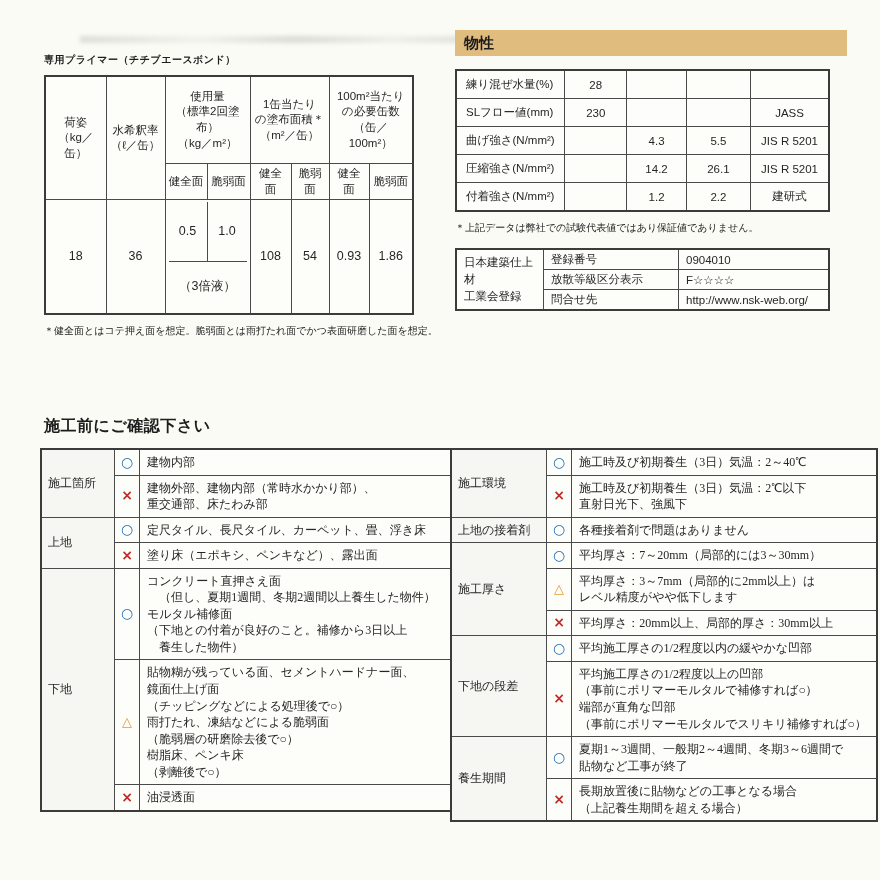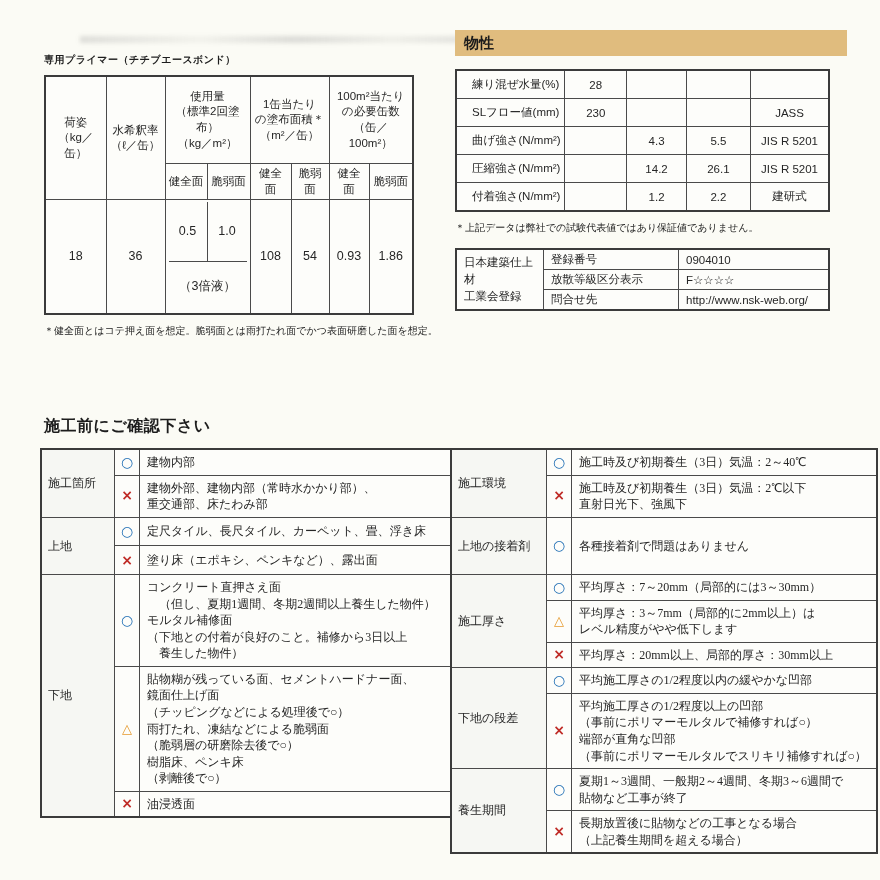--- a/index.html
+++ b/index.html
@@ -34,33 +34,33 @@
   .usage .u2{border-bottom:1px solid #4a4a4a;display:flex;align-items:center;justify-content:center;}
   .usage .u3{grid-column:1/3;display:flex;align-items:center;justify-content:center;min-height:32px;}
   .footnote{font-size:10px;margin-top:9px;color:#222;}
 
   
   .sec-props{position:absolute;left:455px;top:10px;width:392px;margin-top:20px;}
   .props-bar{background:#e0bc7e;height:26px;line-height:26px;padding-left:9px;
     font-weight:bold;font-size:15px;color:#1c1c1c;}
   table.props{margin-top:13px;border:2px solid #3b3b3b;background:#fdfdfa;width:375px;}
   table.props td{font-size:11.5px;height:25px;text-align:center;vertical-align:middle;padding:1px 2px;}
-  table.props td.rowlabel{text-align:left;padding-left:15px;}
+  table.props td.rowlabel{text-align:left;padding-left:9px;}
   table.reg{margin-top:13px;border:2px solid #3b3b3b;background:#fdfdfa;width:375px;}
   table.reg td{font-size:11.5px;height:19px;vertical-align:middle;padding:0 7px;white-space:pre-line;}
   table.reg td.org{text-align:left;line-height:1.5;}
   table.reg td.reg-val{font-family:"Liberation Sans","DejaVu Sans",sans-serif;}
 
   
   .sec-check{position:absolute;left:44px;top:416px;}
   .check-wrap{display:flex;margin-top:11px;margin-left:-4px;align-items:flex-start;}
   table.check{border:2px solid #3b3b3b;background:#fdfdfa;}
   table.check.rt{margin-left:-2px;}
   table.check td{font-size:12px;line-height:1.38;padding:4px 7px;vertical-align:middle;white-space:pre-line;}
-  table.check td.cat{width:60px;padding:20px 6px;background:#f6f7f3;}
+  table.check td.cat{width:60px;padding:4px 6px;background:#f6f7f3;}
   table.check.rt td.cat{width:82px;margin-left:36px;}
   table.check td.sym{width:20px;text-align:center;padding:2px;}
   table.check td.desc{width:296px;font-family:Liberation Serif, serif;}
   table.check.rt td.desc{width:290px;}
   .mark{display:inline-block;font-family:"DejaVu Sans",sans-serif;}
   .mark-ok{color:#1f6eb4;font-size:14px;font-weight:bold;}
   .mark-no{color:#bf2b26;font-size:14px;font-weight:bold;}
   .mark-caution{color:#e59a2f;font-size:13px;font-weight:bold;}
 </style>
 </head>

